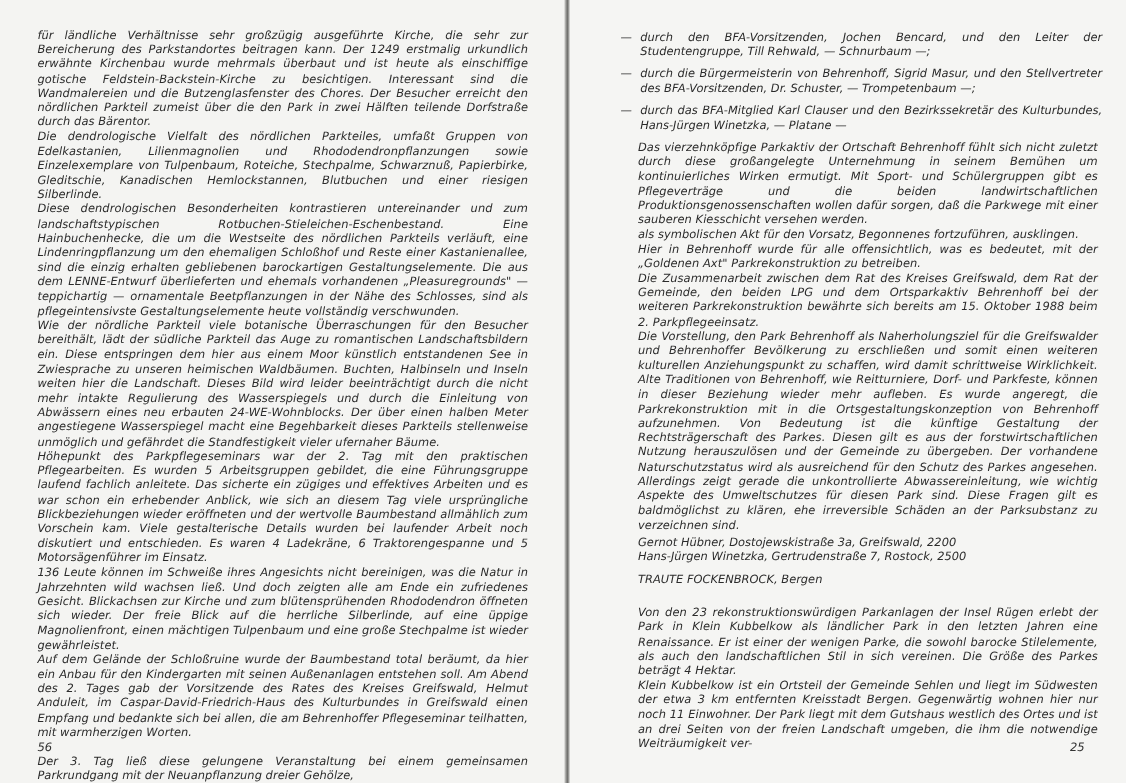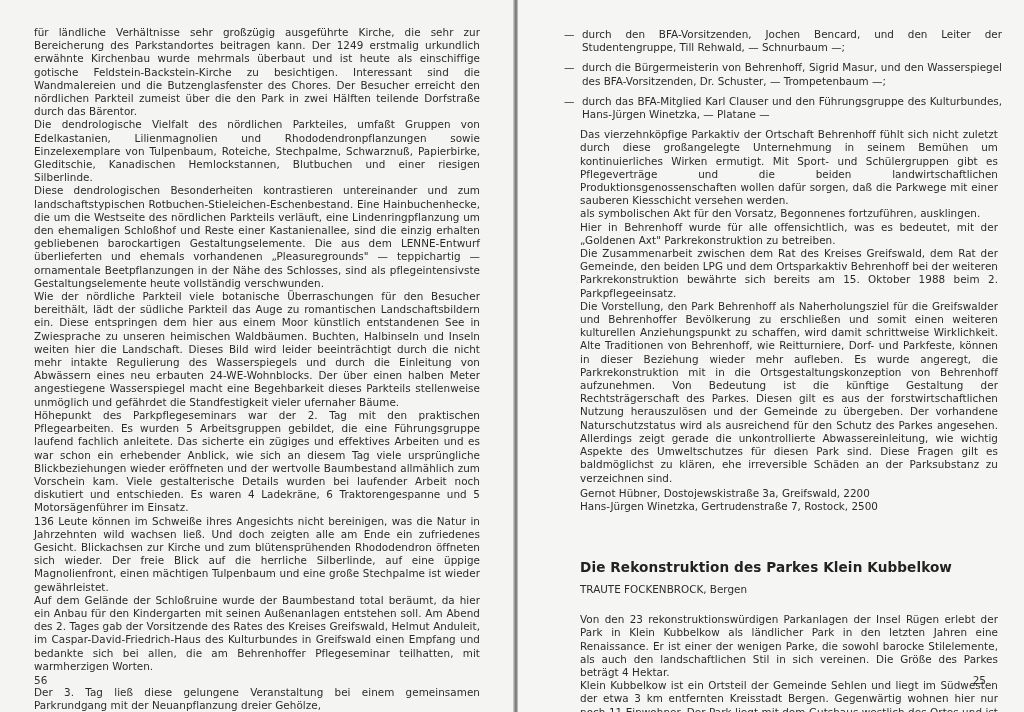--- a/index.html
+++ b/index.html
@@ -3,21 +3,21 @@
 <meta charset="utf-8">
 <style>
   html, body { margin: 0; padding: 0; }
   body {
     width: 1024px; height: 712px; overflow: hidden;
     background: #f3f3f1;
     font-family: "DejaVu Sans", sans-serif;
     color: #2b2b2b;
     position: relative;
   }
-  .spread { position: absolute; inset: 0; display: flex; }
+  .spread { position: absolute; inset: 0; display: flex; font-style: italic; }
   .page { position: relative; height: 712px; box-sizing: border-box; }
   .page.left { width: 514px; background: #f4f4f2; padding: 26px 30px 0 34px; }
   .page.right { width: 510px; background: #f5f5f3; padding: 28px 38px 0 66px; }
   .gutter {
     position: absolute; left: 513px; top: 0; width: 5px; height: 712px;
     background: linear-gradient(to right, #d8d8d6, #8a8a88 40%, #6f6f6d 60%, #cfcfcd);
   }
   .text {
     font-size: 10.4px; line-height: 13.2px; letter-spacing: 0.05px;
     text-align: justify; hyphens: manual; margin: 0;
@@ -61,42 +61,41 @@
   </div>
 
   <div class="page right">
     <ul class="list">
       <li>
         <span class="dash">—</span>
         <span>durch den BFA-Vorsitzenden, Jochen Bencard, und den Leiter der Studentengruppe, Till Rehwald, — Schnurbaum —;</span>
       </li>
       <li>
         <span class="dash">—</span>
-        <span>durch die Bürgermeisterin von Behrenhoff, Sigrid Masur, und den Wasserspiegel des BFA-Vorsitzenden, Dr. Schuster, — Trompetenbaum —;</span>
+        <span>durch die Bürgermeisterin von Behrenhoff, Sigrid Masur, und den Stellvertreter des BFA-Vorsitzenden, Dr. Schuster, — Trompetenbaum —;</span>
       </li>
       <li>
         <span class="dash">—</span>
-        <span>durch das BFA-Mitglied Karl Clauser und den Führungsgruppe des Kulturbundes, Hans-Jürgen Winetzka, — Platane —</span>
+        <span>durch das BFA-Mitglied Karl Clauser und den Bezirkssekretär des Kulturbundes, Hans-Jürgen Winetzka, — Platane —</span>
       </li>
     </ul>
 
     <div class="text">
       <p>Das vierzehnköpfige Parkaktiv der Ortschaft Behrenhoff fühlt sich nicht zuletzt durch diese großangelegte Unternehmung in seinem Bemühen um kontinuierliches Wirken ermutigt. Mit Sport- und Schülergruppen gibt es Pflegeverträge und die beiden landwirtschaftlichen Produktionsgenossenschaften wollen dafür sorgen, daß die Parkwege mit einer sauberen Kiesschicht versehen werden.</p>
       <p>als symbolischen Akt für den Vorsatz, Begonnenes fortzuführen, ausklingen.</p>
       <p>Hier in Behrenhoff wurde für alle offensichtlich, was es bedeutet, mit der „Goldenen Axt" Parkrekonstruktion zu betreiben.</p>
       <p>Die Zusammenarbeit zwischen dem Rat des Kreises Greifswald, dem Rat der Gemeinde, den beiden LPG und dem Ortsparkaktiv Behrenhoff bei der weiteren Parkrekonstruktion bewährte sich bereits am 15. Oktober 1988 beim 2. Parkpflegeeinsatz.</p>
       <p>Die Vorstellung, den Park Behrenhoff als Naherholungsziel für die Greifswalder und Behrenhoffer Bevölkerung zu erschließen und somit einen weiteren kulturellen Anziehungspunkt zu schaffen, wird damit schrittweise Wirklichkeit. Alte Traditionen von Behrenhoff, wie Reitturniere, Dorf- und Parkfeste, können in dieser Beziehung wieder mehr aufleben. Es wurde angeregt, die Parkrekonstruktion mit in die Ortsgestaltungskonzeption von Behrenhoff aufzunehmen. Von Bedeutung ist die künftige Gestaltung der Rechtsträgerschaft des Parkes. Diesen gilt es aus der forstwirtschaftlichen Nutzung herauszulösen und der Gemeinde zu übergeben. Der vorhandene Naturschutzstatus wird als ausreichend für den Schutz des Parkes angesehen. Allerdings zeigt gerade die unkontrollierte Abwassereinleitung, wie wichtig Aspekte des Umweltschutzes für diesen Park sind. Diese Fragen gilt es baldmöglichst zu klären, ehe irreversible Schäden an der Parksubstanz zu verzeichnen sind.</p>
     </div>
 
     <div class="signature">
       <div>Gernot Hübner, Dostojewskistraße 3a, Greifswald, 2200</div>
       <div>Hans-Jürgen Winetzka, Gertrudenstraße 7, Rostock, 2500</div>
     </div>
 
-    <div class="article-title">Die Rekonstruktion des Parkes Klein Kubbelkow</div>
     <div class="article-author">TRAUTE FOCKENBROCK, Bergen</div>
 
     <div class="text article-body">
       <p>Von den 23 rekonstruktionswürdigen Parkanlagen der Insel Rügen erlebt der Park in Klein Kubbelkow als ländlicher Park in den letzten Jahren eine Renaissance. Er ist einer der wenigen Parke, die sowohl barocke Stilelemente, als auch den landschaftlichen Stil in sich vereinen. Die Größe des Parkes beträgt 4 Hektar.</p>
       <p>Klein Kubbelkow ist ein Ortsteil der Gemeinde Sehlen und liegt im Südwesten der etwa 3 km entfernten Kreisstadt Bergen. Gegenwärtig wohnen hier nur noch 11 Einwohner. Der Park liegt mit dem Gutshaus westlich des Ortes und ist an drei Seiten von der freien Landschaft umgeben, die ihm die notwendige Weiträumigkeit ver-</p>
     </div>
 
     <div class="page-number">25</div>
   </div>
 </div>

